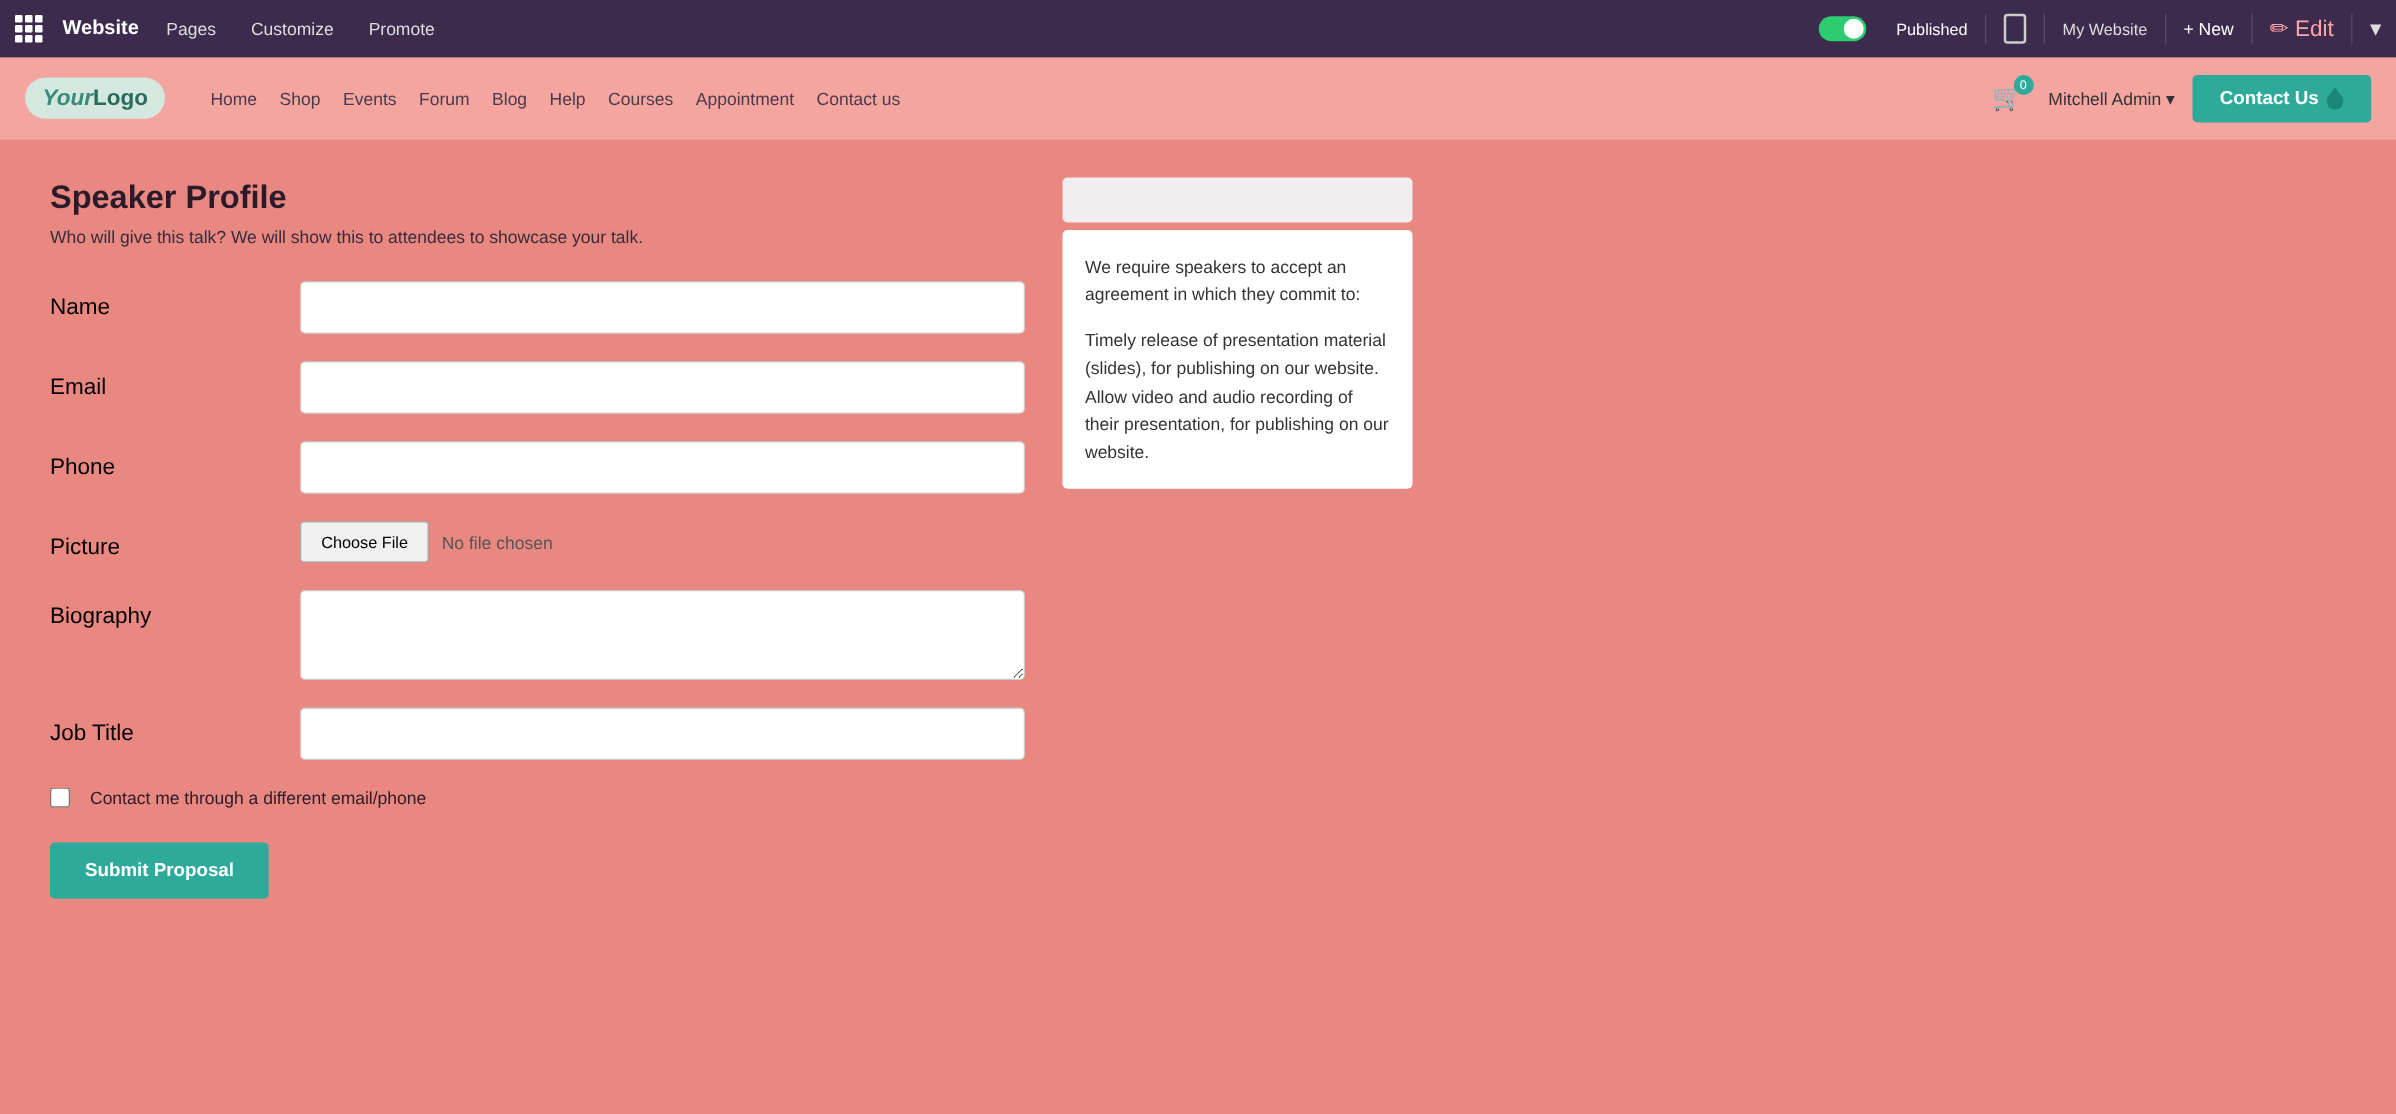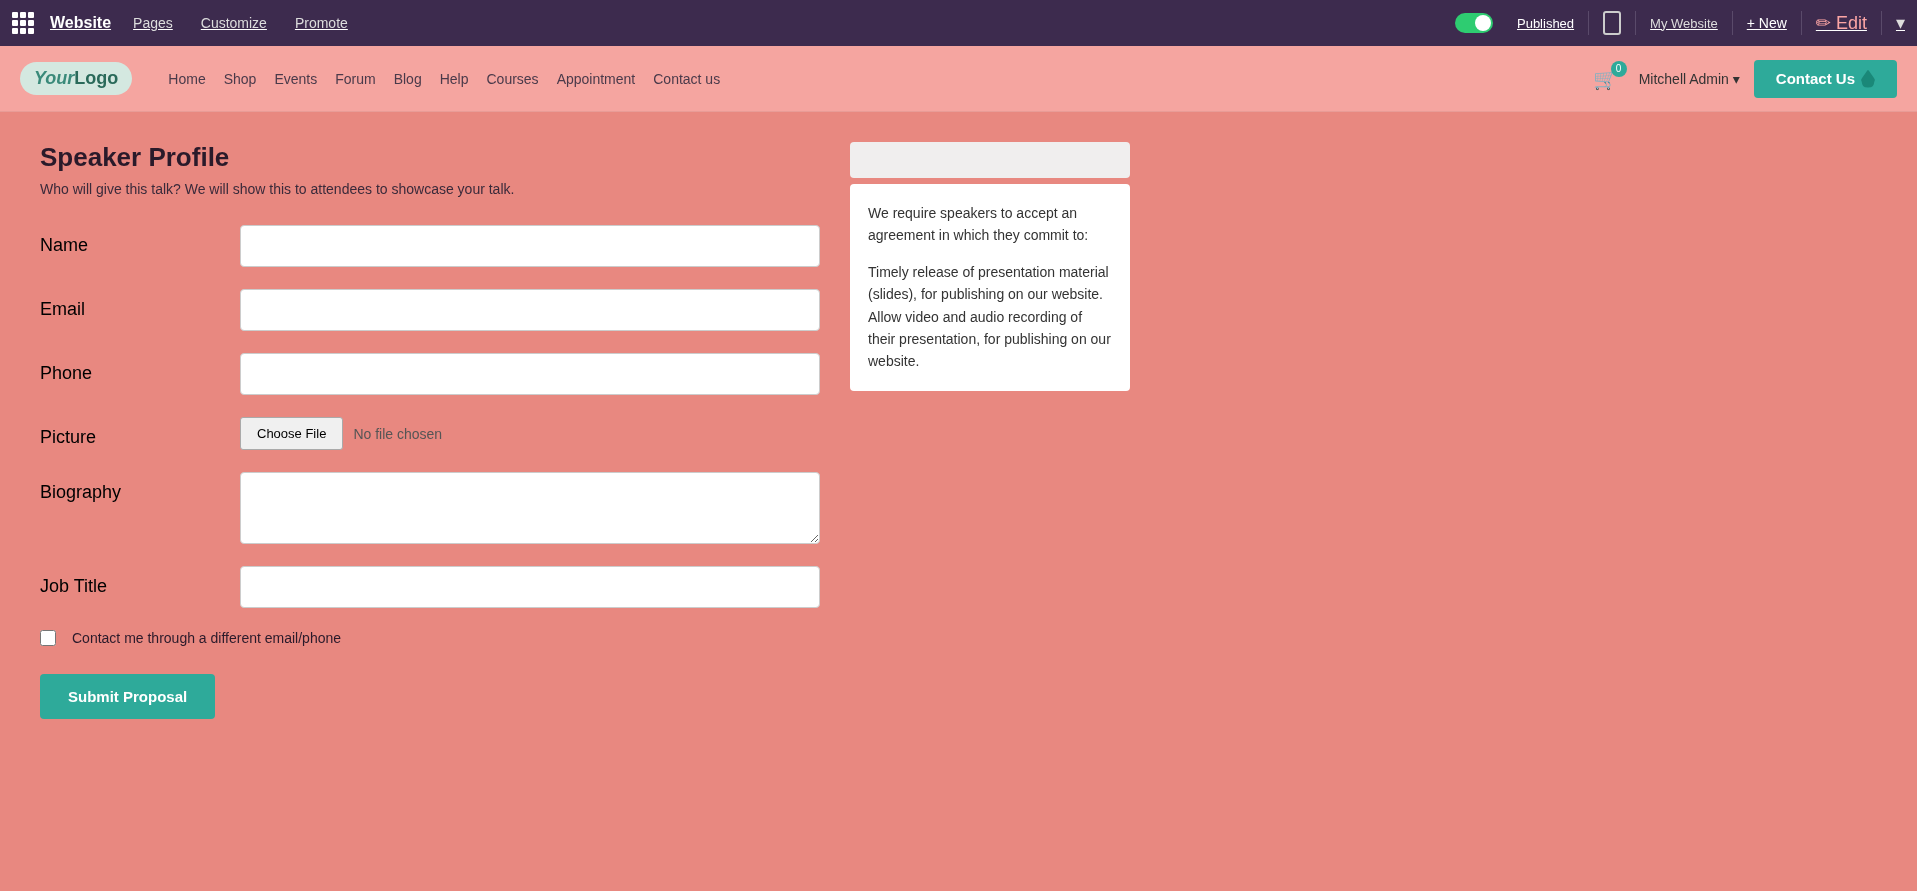--- a/index.html
+++ b/index.html
@@ -9,21 +9,20 @@
     .admin-bar {
       background: #3d2b4e;
       height: 46px;
       display: flex;
       align-items: center;
       padding: 0 12px;
       color: #fff;
       font-size: 14px;
       position: relative;
       z-index: 100;
-      text-decoration: underline;
     }
     .admin-bar-left {
       display: flex;
       align-items: center;
       gap: 16px;
       flex: 1;
     }
     .admin-bar-right {
       display: flex;
       align-items: center;

